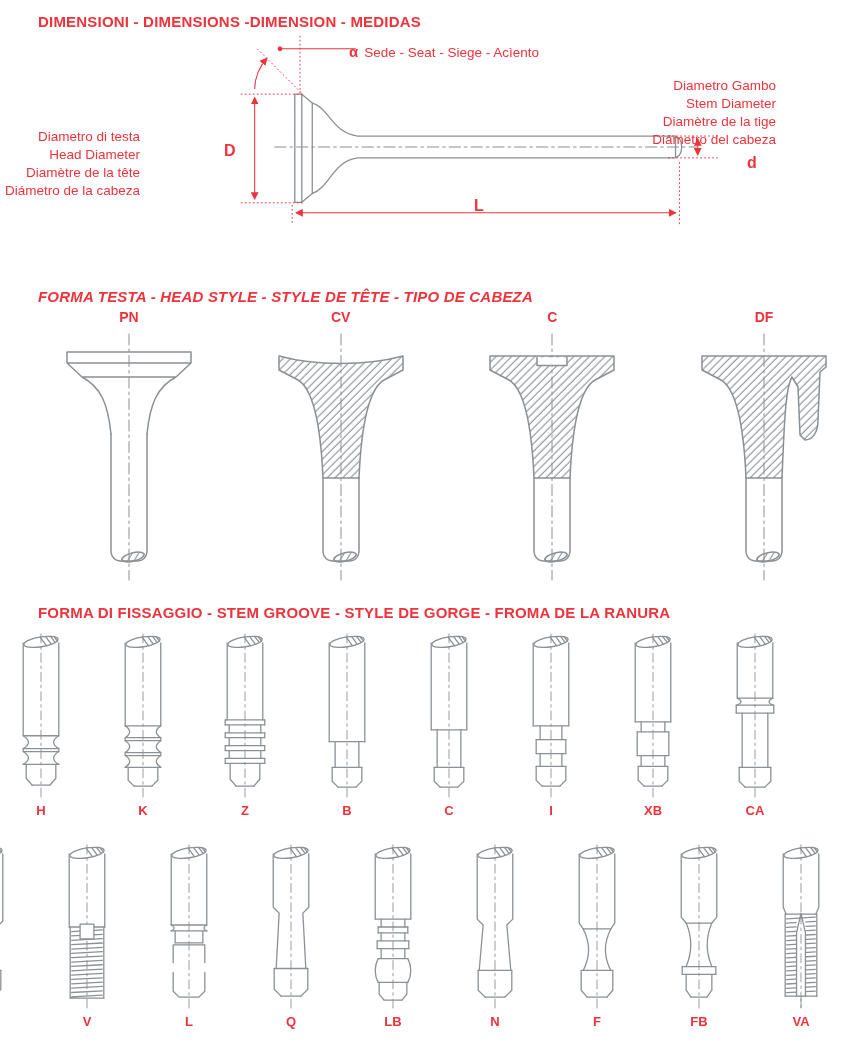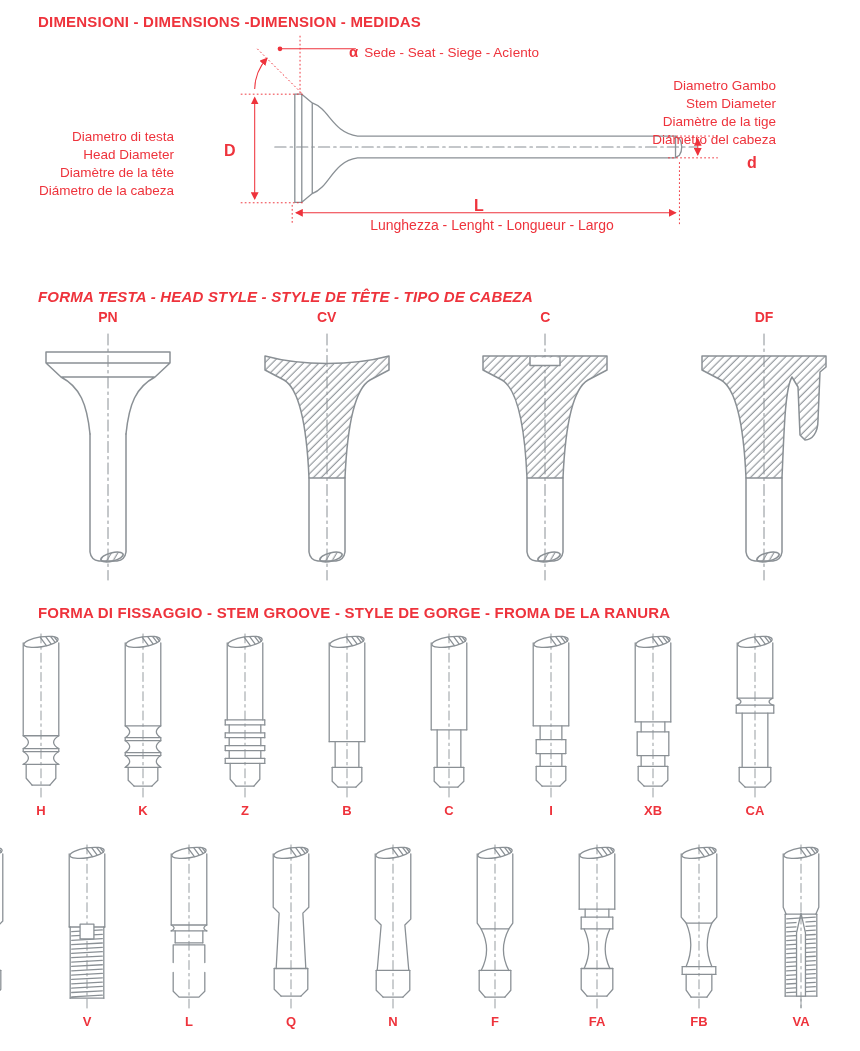--- a/index.html
+++ b/index.html
@@ -10,21 +10,21 @@
   #title3{margin-top:22px;}
   
   .dim-wrap{position:relative;width:812px;height:232px;margin-top:4px;}
   .dim-wrap svg{position:absolute;left:0;top:0;}
   .lbl{position:absolute;color:#EE333C;font-size:13.5px;line-height:18px;white-space:nowrap;}
   .lbl.block-r{text-align:right;}
   .dimletter{font-weight:bold;font-size:16px;}
   .seat-lbl b{font-size:15px;margin-right:6px;}
   .len-caption{text-align:center;font-size:14px;}
   
-  .head-row{display:flex;justify-content:space-between;padding:4px 26px 0 38px;}
+  .head-row{display:flex;justify-content:space-between;padding:4px 26px 0 38px;margin-left:21px;}
   .hfig{width:140px;display:flex;flex-direction:column;align-items:center;}
   .figlabel{color:#EE333C;font-weight:bold;font-size:14px;height:17px;margin-bottom:4px;}
   .groove-row{display:flex;justify-content:flex-end;gap:36px;}
   #grow1{padding:10px 72px 0 102px;}
   #grow2{padding:22px 26px 0 104px;}
   .gfig{display:flex;flex-direction:column;align-items:center;width:66px;}
   .gfig .figlabel{font-size:13px;margin:4px 0 0 0;height:17px;}
   svg{display:block;}
 </style>
 </head>
@@ -60,30 +60,29 @@
   </svg>
   <div class="lbl seat-lbl" style="left:349px;top:9px;">
     <b>α</b><span>Sede - Seat - Siege - Acìento</span>
   </div>
   <div class="lbl block-r" style="right:36px;top:43px;">
     <div>Diametro Gambo</div>
     <div>Stem Diameter</div>
     <div>Diamètre de la tige</div>
     <div>Diámetro del cabeza</div>
   </div>
-  <div class="lbl block-r" style="right:638px;top:94px;">
+  <div class="lbl block-r" style="right:672px;top:94px;">
     <div>Diametro di testa</div>
     <div>Head Diameter</div>
     <div>Diamètre de la tête</div>
     <div>Diámetro de la cabeza</div>
   </div>
   <div class="lbl dimletter" style="left:224px;top:108px;">D</div>
   <div class="lbl dimletter" style="left:747px;top:120px;">d</div>
   <div class="lbl dimletter" style="left:474px;top:163px;">L</div>
-  <div class="lbl len-caption" style="left:292px;width:400px;top:182px;">Lunghezza - Lenght - Longueur - Largo</div>
 </div>
 
 <h2 id="title2" class="sec-title">FORMA TESTA - HEAD STYLE - STYLE DE TÊTE - TIPO DE CABEZA</h2>
 <div class="head-row" id="headRow">
     <div class="hfig">
     <div class="figlabel">PN</div>
     <svg width="140" height="252" viewBox="0 0 140 252">
         <g fill="none" stroke="#8A9095" stroke-width="1.5" stroke-linecap="round" stroke-linejoin="round">
           <defs>
             <pattern id="hp0" width="5.5" height="5.5" patternUnits="userSpaceOnUse" patternTransform="rotate(45)">
@@ -361,53 +360,53 @@
       <div class="figlabel">Q</div>
     </div>
     <div class="gfig">
       <svg width="66" height="168" viewBox="0 0 66 170">
         <g fill="none" stroke="#8A9095" stroke-width="1.3" stroke-linecap="round" stroke-linejoin="round">
           <g transform="rotate(-9 33 11)">
             <ellipse cx="33" cy="11" rx="17.5" ry="5"></ellipse>
     <path d="M33,6.4 l4.8,9.2 M38.5,6.5 l4.2,8 M43.5,7.3 l3.4,6.2 M47.4,8.8 l2.2,4"></path>
           </g>
     <path d="M33,3 V168" stroke-width="0.9" stroke-dasharray="9 4 2.5 4"></path>
+          <path d="M15,12 L15,78 M51,12 L51,78 M21,78 L21,86 M45,78 L45,86 M18,86 L18,92 M48,86 L48,92 M21,92 L21,100 M45,92 L45,100 M17,100 L17,108 M49,100 L49,108 M21,108 L21,118 M45,108 L45,118 M18,118 C14,125.2 14,134.8 18,142 M48,118 C52,125.2 52,134.8 48,142 M19,142 L19,154 M47,142 L47,154 M19,154 L24,160 M47,154 L42,160 "></path>
+          <path d="M15,78 H51 M18,86 H48 M18,92 H48 M17,100 H49 M17,108 H49 M18,118 H48 M18,142 H48 M24,160 H42 "></path>
+        </g>
+      </svg>
+      <div class="figlabel">LB</div>
+    </div>
+    <div class="gfig">
+      <svg width="66" height="168" viewBox="0 0 66 170">
+        <g fill="none" stroke="#8A9095" stroke-width="1.3" stroke-linecap="round" stroke-linejoin="round">
+          <g transform="rotate(-9 33 11)">
+            <ellipse cx="33" cy="11" rx="17.5" ry="5"></ellipse>
+    <path d="M33,6.4 l4.8,9.2 M38.5,6.5 l4.2,8 M43.5,7.3 l3.4,6.2 M47.4,8.8 l2.2,4"></path>
+          </g>
+    <path d="M33,3 V168" stroke-width="0.9" stroke-dasharray="9 4 2.5 4"></path>
           <path d="M15,12 L15,78 M51,12 L51,78 M15,78 L21,84 M51,78 L45,84 M21,84 L17,130 M45,84 L49,130 M16,130 L16,150 M50,130 L50,150 M16,150 L23,157 M50,150 L43,157 "></path>
           <path d="M16,130 H50 M23,157 H43 "></path>
         </g>
       </svg>
       <div class="figlabel">N</div>
     </div>
     <div class="gfig">
       <svg width="66" height="168" viewBox="0 0 66 170">
         <g fill="none" stroke="#8A9095" stroke-width="1.3" stroke-linecap="round" stroke-linejoin="round">
           <g transform="rotate(-9 33 11)">
             <ellipse cx="33" cy="11" rx="17.5" ry="5"></ellipse>
     <path d="M33,6.4 l4.8,9.2 M38.5,6.5 l4.2,8 M43.5,7.3 l3.4,6.2 M47.4,8.8 l2.2,4"></path>
           </g>
     <path d="M33,3 V168" stroke-width="0.9" stroke-dasharray="9 4 2.5 4"></path>
           <path d="M15,12 L15,82 M51,12 L51,82 M15,82 L19,88 M51,82 L47,88 M19,88 C26,101.44 26,116.56 19,130 M47,88 C40,101.44 40,116.56 47,130 M17,130 L17,150 M49,130 L49,150 M17,150 L23,157 M49,150 L43,157 "></path>
           <path d="M19,88 H47 M17,130 H49 M23,157 H43 "></path>
         </g>
       </svg>
       <div class="figlabel">F</div>
-    </div>
-    <div class="gfig">
-      <svg width="66" height="168" viewBox="0 0 66 170">
-        <g fill="none" stroke="#8A9095" stroke-width="1.3" stroke-linecap="round" stroke-linejoin="round">
-          <g transform="rotate(-9 33 11)">
-            <ellipse cx="33" cy="11" rx="17.5" ry="5"></ellipse>
-    <path d="M33,6.4 l4.8,9.2 M38.5,6.5 l4.2,8 M43.5,7.3 l3.4,6.2 M47.4,8.8 l2.2,4"></path>
-          </g>
-    <path d="M33,3 V168" stroke-width="0.9" stroke-dasharray="9 4 2.5 4"></path>
-          <path d="M15,12 L15,68 M51,12 L51,68 M21,68 L21,76 M45,68 L45,76 M17,76 L17,88 M49,76 L49,88 M20,88 C26,100.8 26,115.2 20,128 M46,88 C40,100.8 40,115.2 46,128 M17,128 L17,149 M49,128 L49,149 M17,149 L23,156 M49,149 L43,156 "></path>
-          <path d="M15,68 H51 M17,76 H49 M17,88 H49 M17,128 H49 M23,156 H43 "></path>
-        </g>
-      </svg>
-      <div class="figlabel">FA</div>
     </div>
     <div class="gfig">
       <svg width="66" height="168" viewBox="0 0 66 170">
         <g fill="none" stroke="#8A9095" stroke-width="1.3" stroke-linecap="round" stroke-linejoin="round">
           <g transform="rotate(-9 33 11)">
             <ellipse cx="33" cy="11" rx="17.5" ry="5"></ellipse>
     <path d="M33,6.4 l4.8,9.2 M38.5,6.5 l4.2,8 M43.5,7.3 l3.4,6.2 M47.4,8.8 l2.2,4"></path>
           </g>
     <path d="M33,3 V168" stroke-width="0.9" stroke-dasharray="9 4 2.5 4"></path>
           <path d="M15,12 L15,76 M51,12 L51,76 M15,76 L20,82 M51,76 L46,82 M20,82 C26,96.08 26,111.92 20,126 M46,82 C40,96.08 40,111.92 46,126 M16,126 L16,134 M50,126 L50,134 M20,134 L20,150 M46,134 L46,150 M20,150 L25,157 M46,150 L41,157 "></path>

